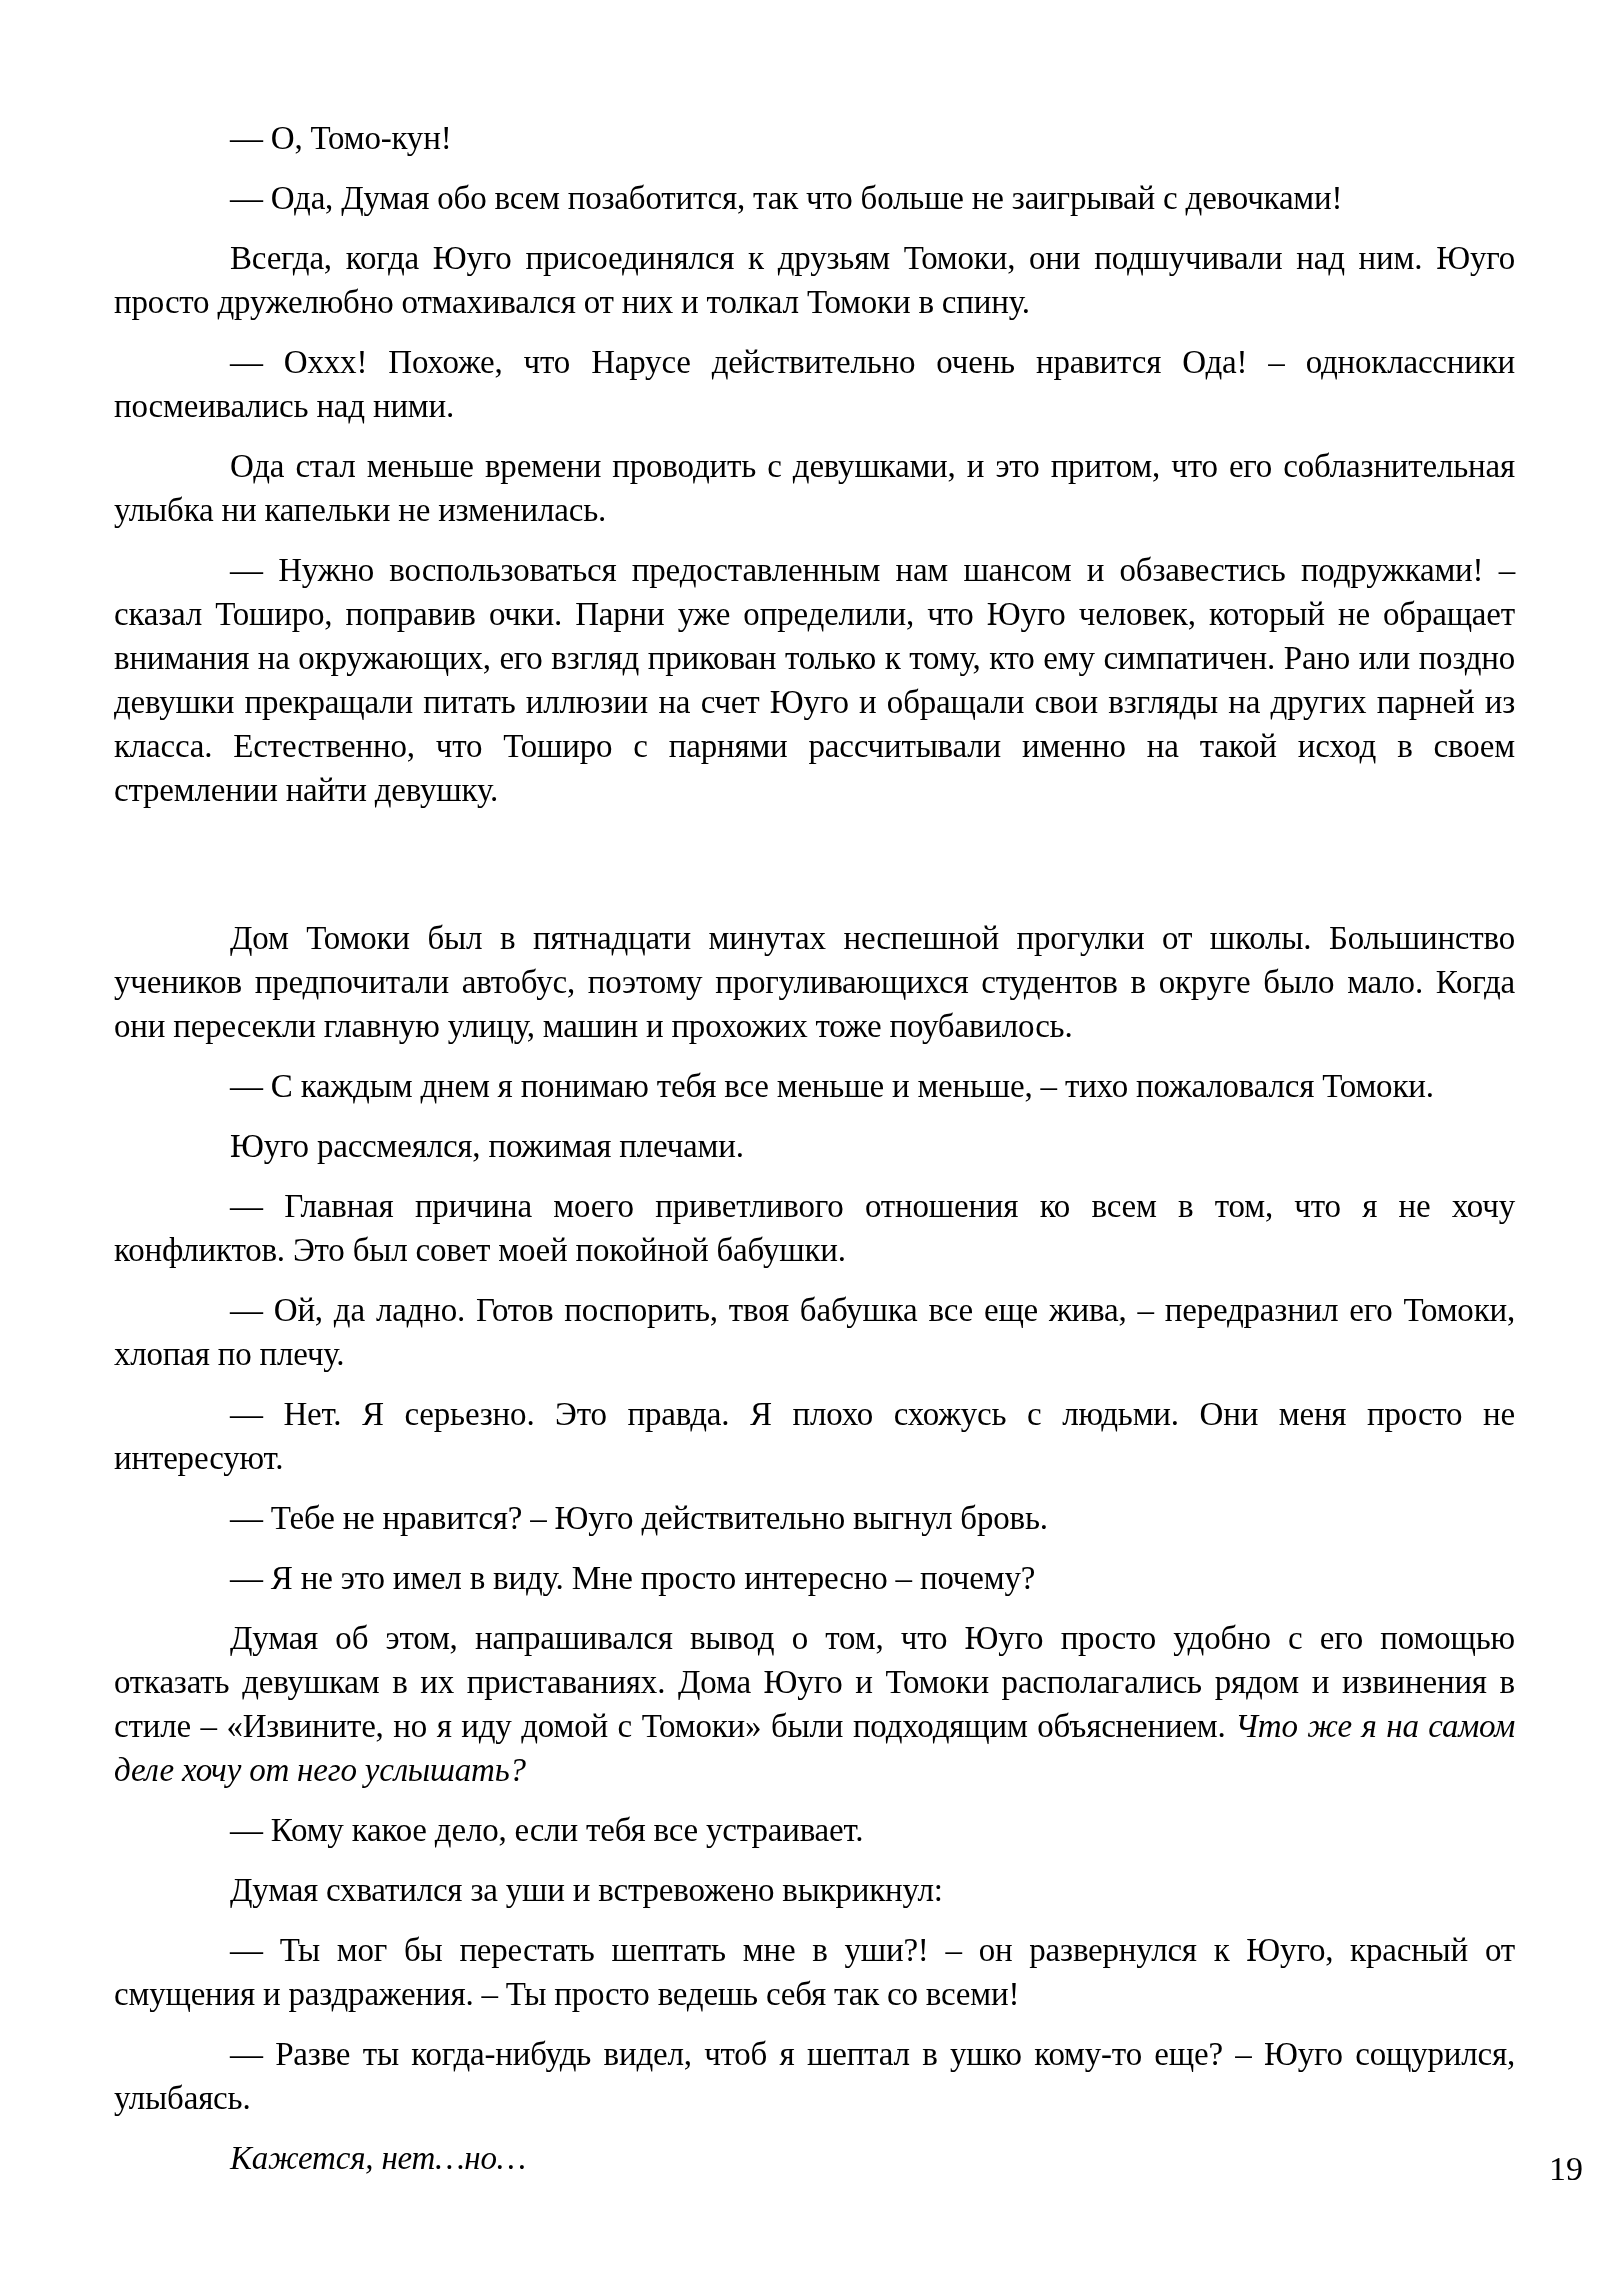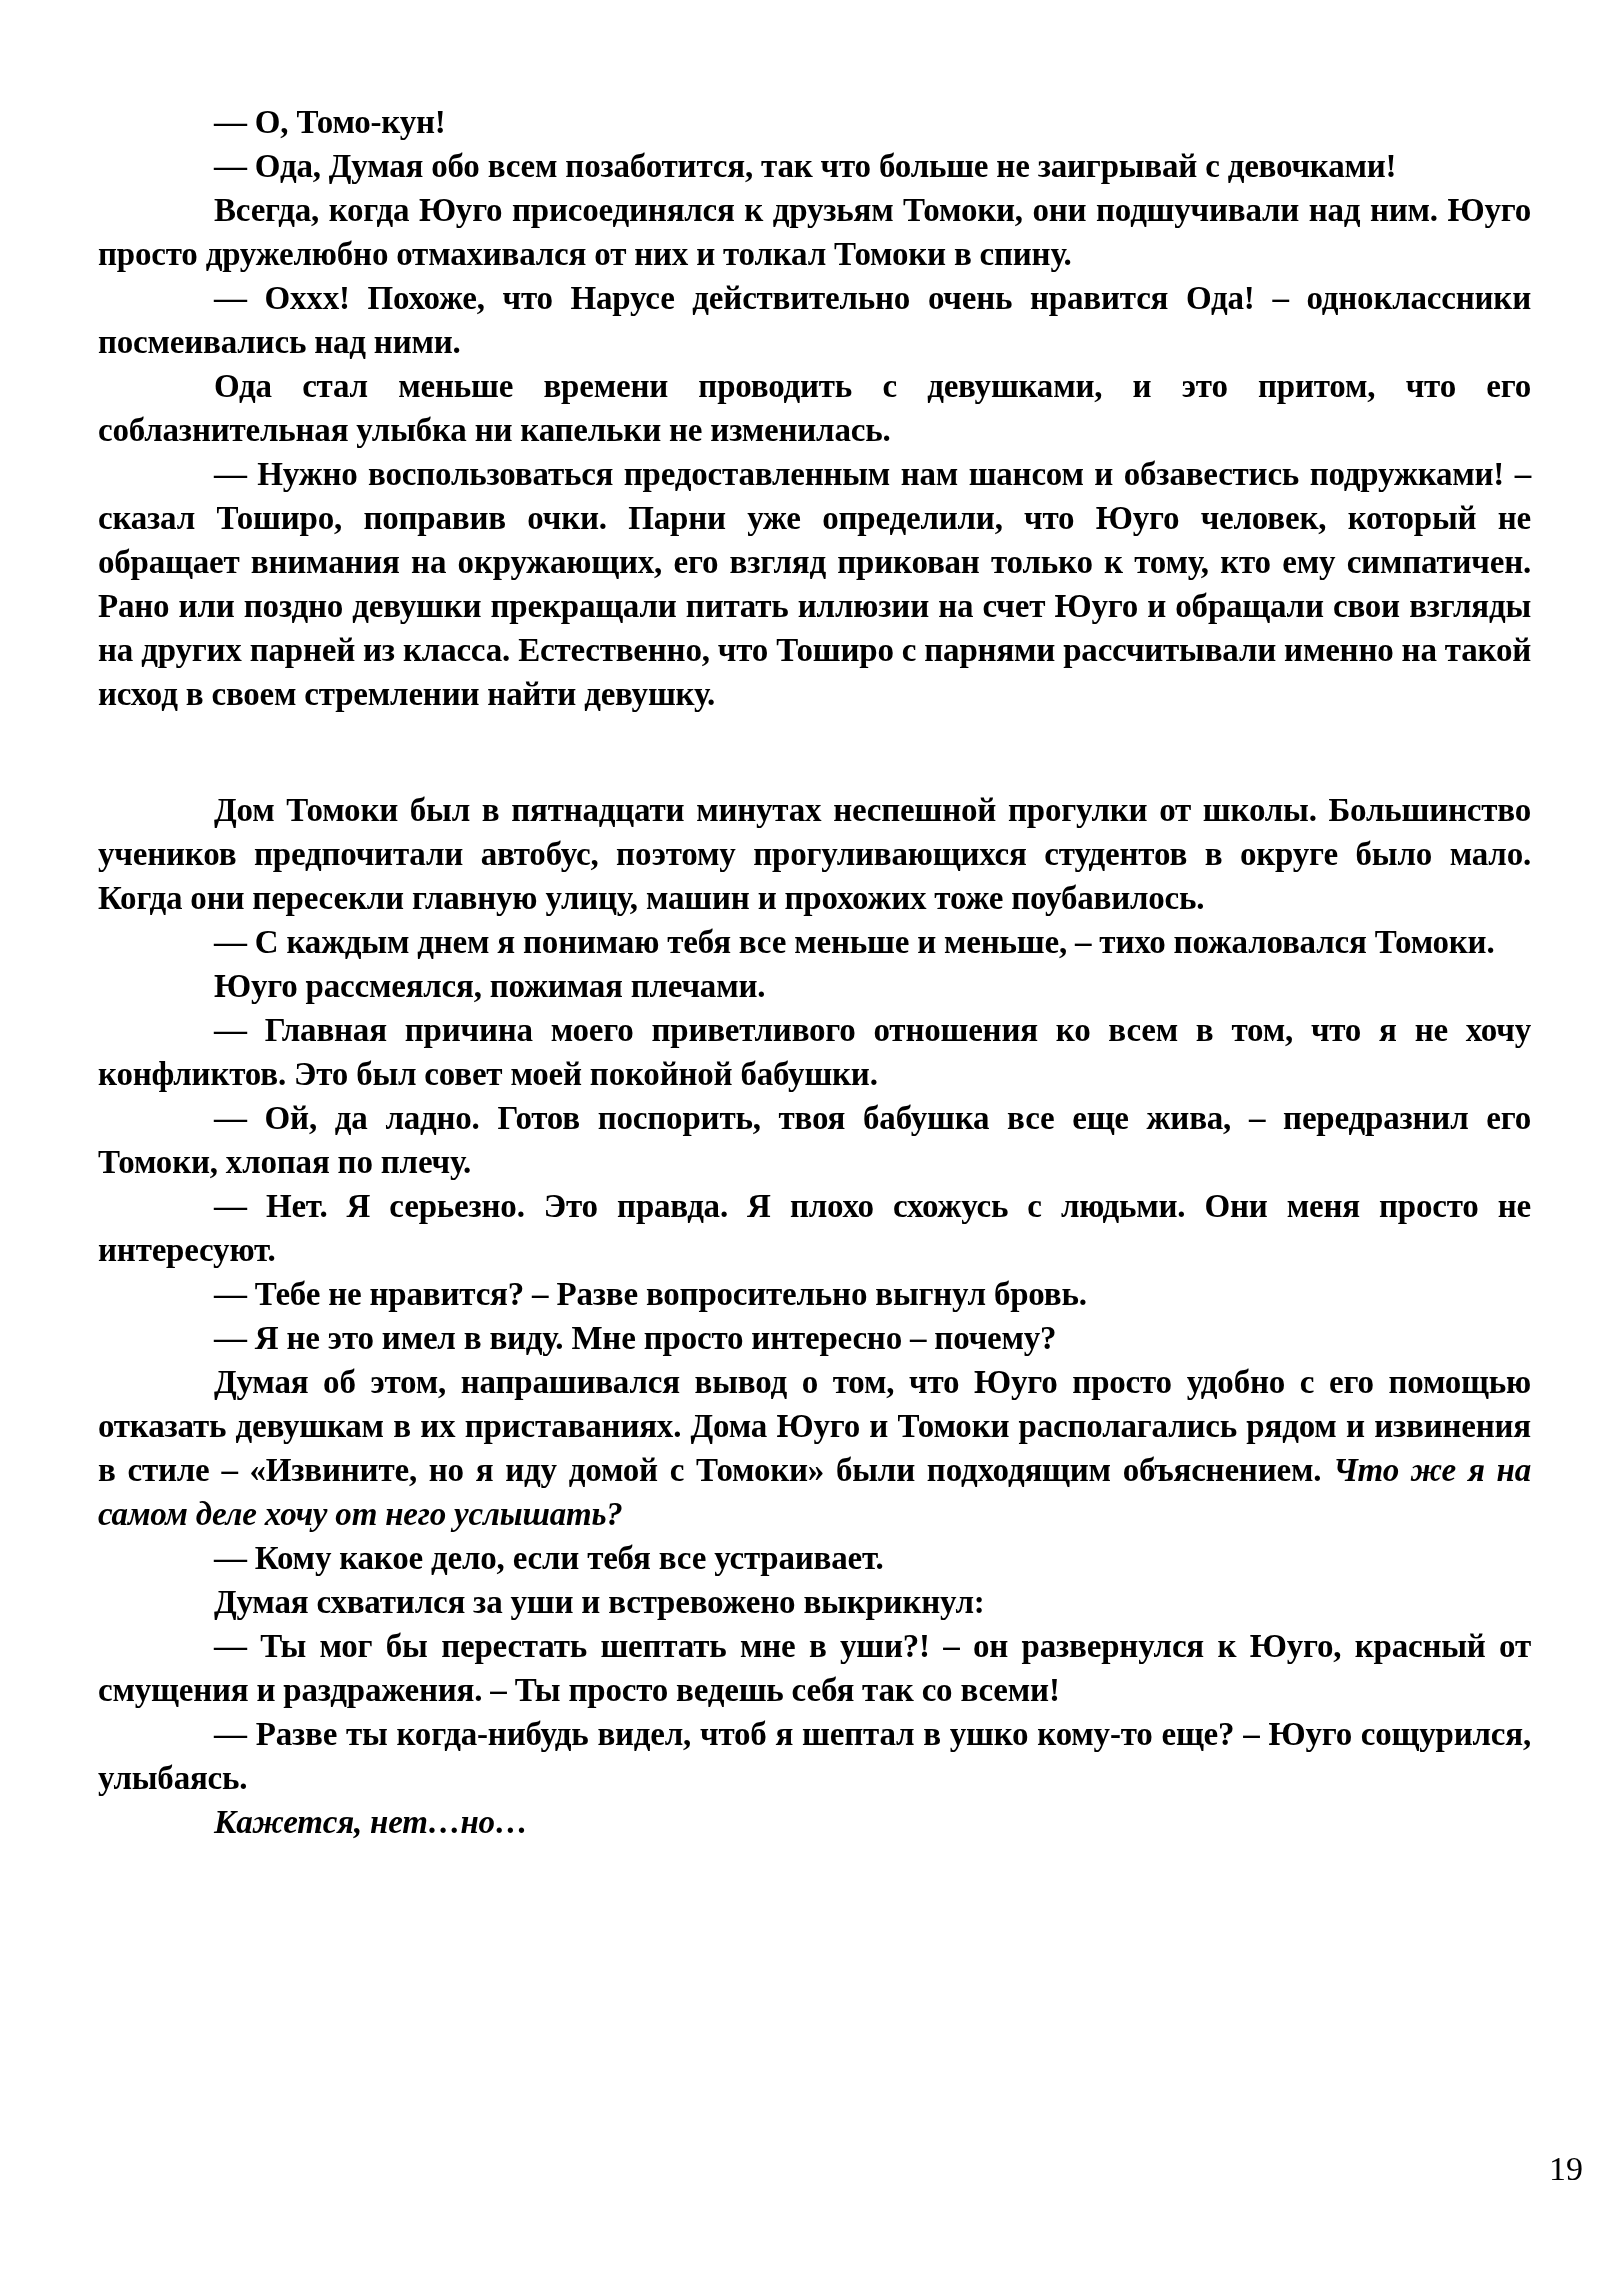--- a/index.html
+++ b/index.html
@@ -19,24 +19,23 @@
       position: absolute;
       left: 98px;
       top: 100px;
       width: 1433px;
     }
     .para {
       font-size: 33px;
       line-height: 44px;
       text-align: justify;
       text-indent: 116px;
-      margin: 0;
+      margin: 16px;
       letter-spacing: -0.2px;
       word-spacing: 0px;
-      font-weight: bold;
     }
     .spacer {
       height: 72px;
     }
     .italic {
       font-style: italic;
     }
     .page-number {
       position: absolute;
       left: 1549px;
@@ -59,21 +58,21 @@
   <p class="para">— Нужно воспользоваться предоставленным нам шансом и обзавестись подружками! – сказал Тоширо, поправив очки. Парни уже определили, что Юуго человек, который не обращает внимания на окружающих, его взгляд прикован только к тому, кто ему симпатичен. Рано или поздно девушки прекращали питать иллюзии на счет Юуго и обращали свои взгляды на других парней из класса. Естественно, что Тоширо с парнями рассчитывали именно на такой исход в своем стремлении найти девушку.</p>
 
   <div class="spacer"></div>
 
   <p class="para">Дом Томоки был в пятнадцати минутах неспешной прогулки от школы. Большинство учеников предпочитали автобус, поэтому прогуливающихся студентов в округе было мало. Когда они пересекли главную улицу, машин и прохожих тоже поубавилось.</p>
   <p class="para">— С каждым днем я понимаю тебя все меньше и меньше, – тихо пожаловался Томоки.</p>
   <p class="para">Юуго рассмеялся, пожимая плечами.</p>
   <p class="para">— Главная причина моего приветливого отношения ко всем в том, что я не хочу конфликтов. Это был совет моей покойной бабушки.</p>
   <p class="para">— Ой, да ладно. Готов поспорить, твоя бабушка все еще жива, – передразнил его Томоки, хлопая по плечу.</p>
   <p class="para">— Нет. Я серьезно. Это правда. Я плохо схожусь с людьми. Они меня просто не интересуют.</p>
-  <p class="para">— Тебе не нравится? – Разве вопросительно выгнул бровь.</p>
+  <p class="para">— Тебе не нравится? – Юуго действительно выгнул бровь.</p>
   <p class="para">— Я не это имел в виду. Мне просто интересно – почему?</p>
   <p class="para">
     <span>Думая об этом, напрашивался вывод о том, что Юуго просто удобно с его помощью отказать девушкам в их приставаниях. Дома Юуго и Томоки располагались рядом и извинения в стиле – «Извините, но я иду домой с Томоки» были подходящим объяснением.</span>
     <span class="italic">Что же я на самом деле хочу от него услышать?</span>
   </p>
   <p class="para">— Кому какое дело, если тебя все устраивает.</p>
   <p class="para">Думая схватился за уши и встревожено выкрикнул:</p>
   <p class="para">— Ты мог бы перестать шептать мне в уши?! – он развернулся к Юуго, красный от смущения и раздражения. – Ты просто ведешь себя так со всеми!</p>
   <p class="para">— Разве ты когда-нибудь видел, чтоб я шептал в ушко кому-то еще? – Юуго сощурился, улыбаясь.</p>
   <p class="para">

